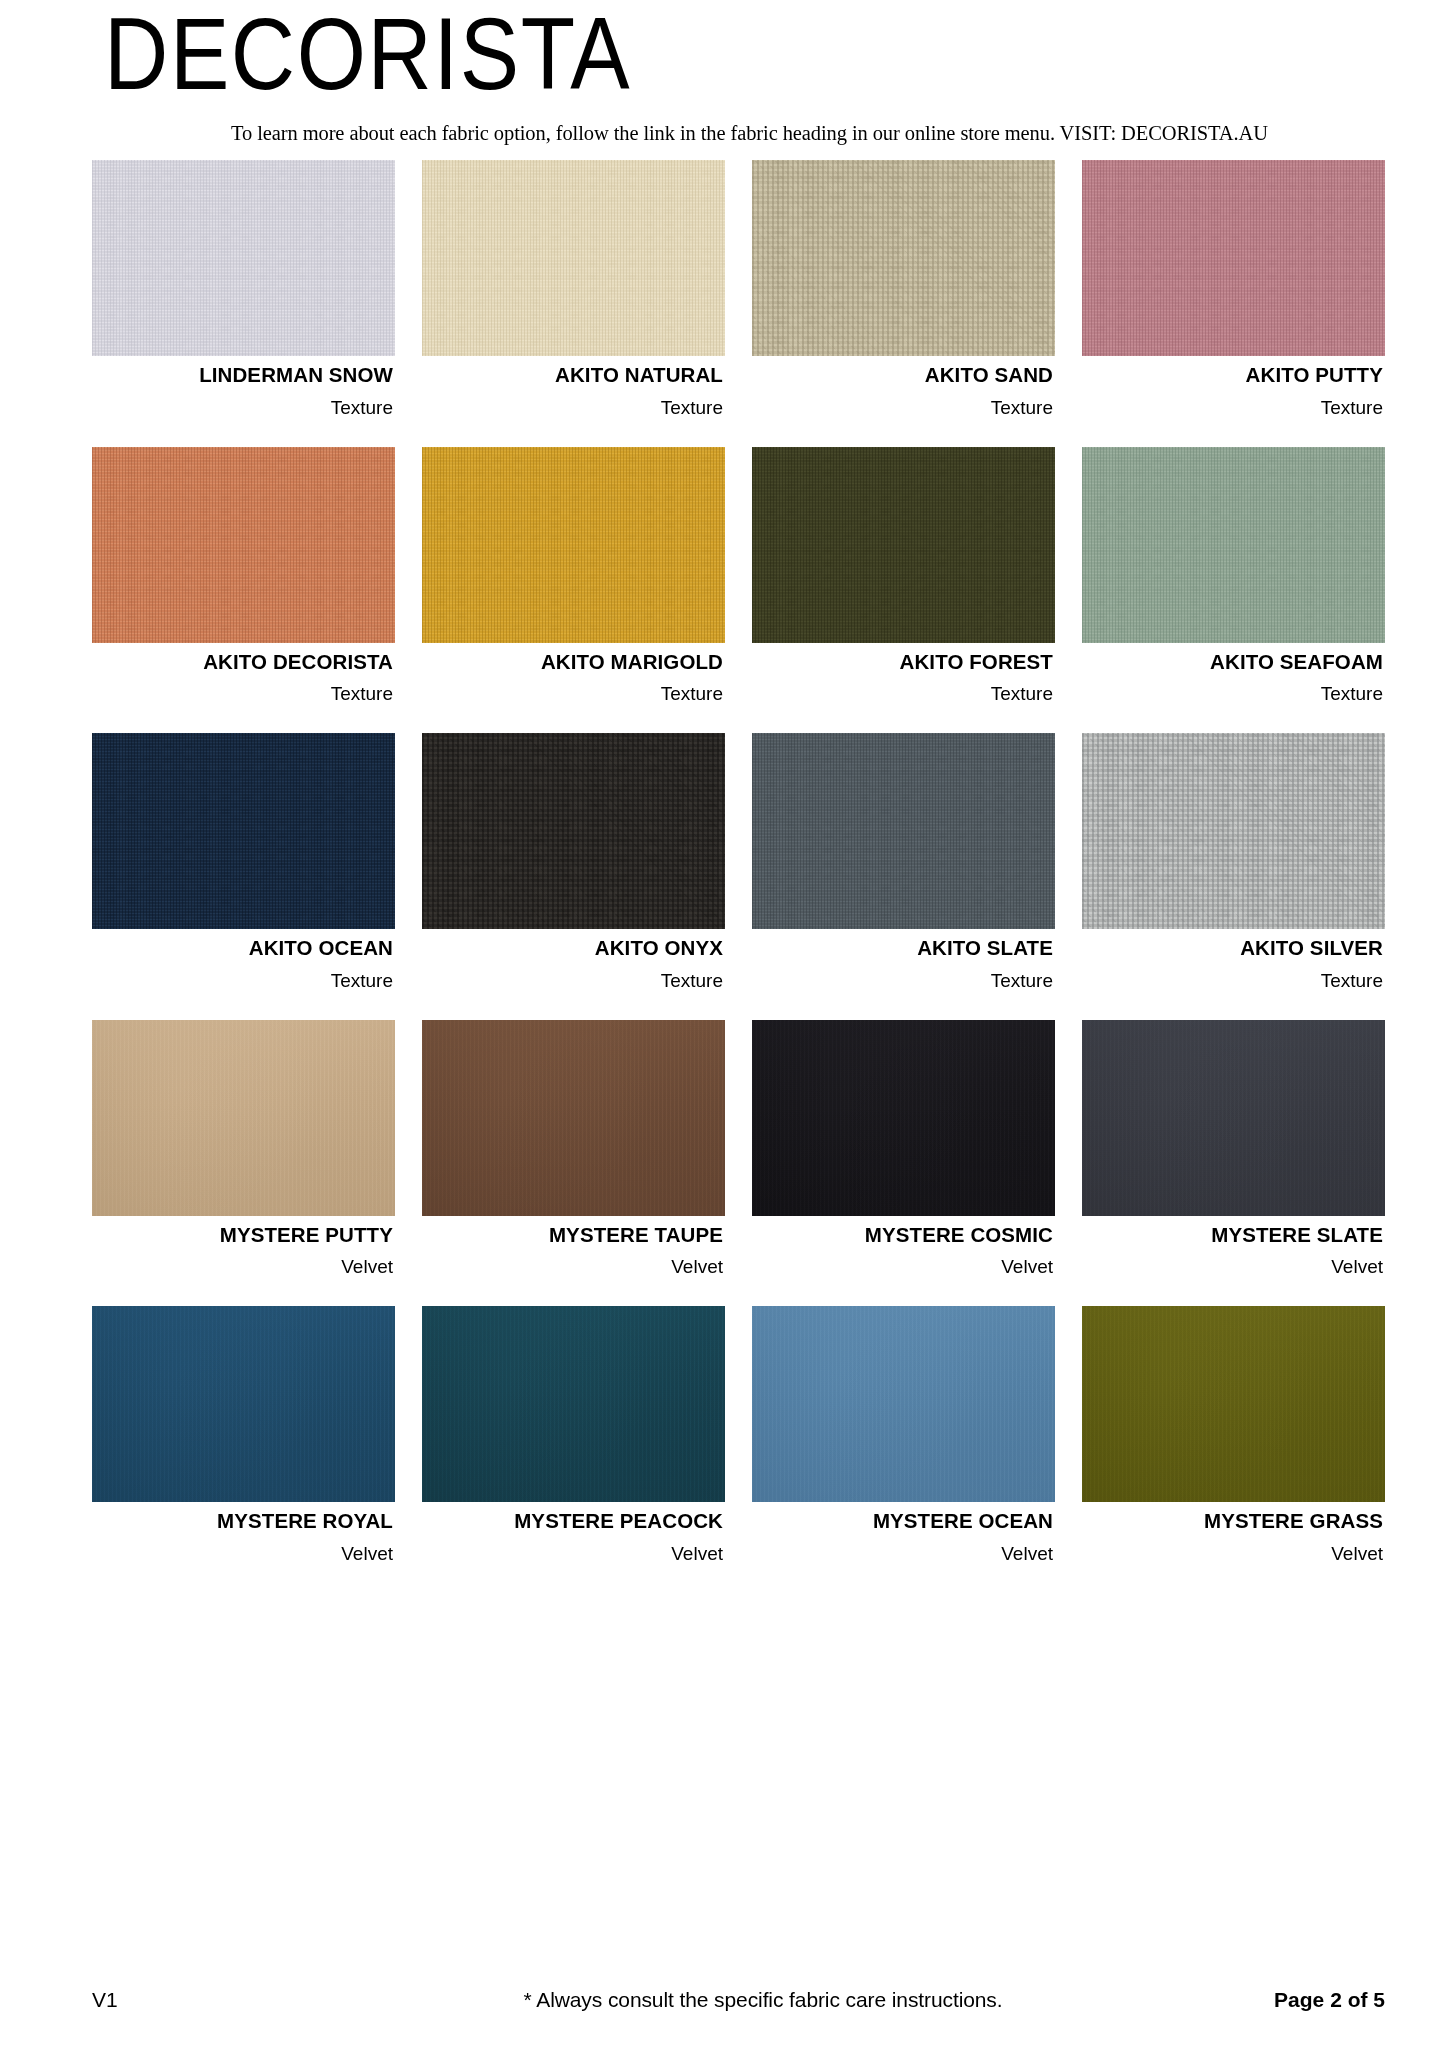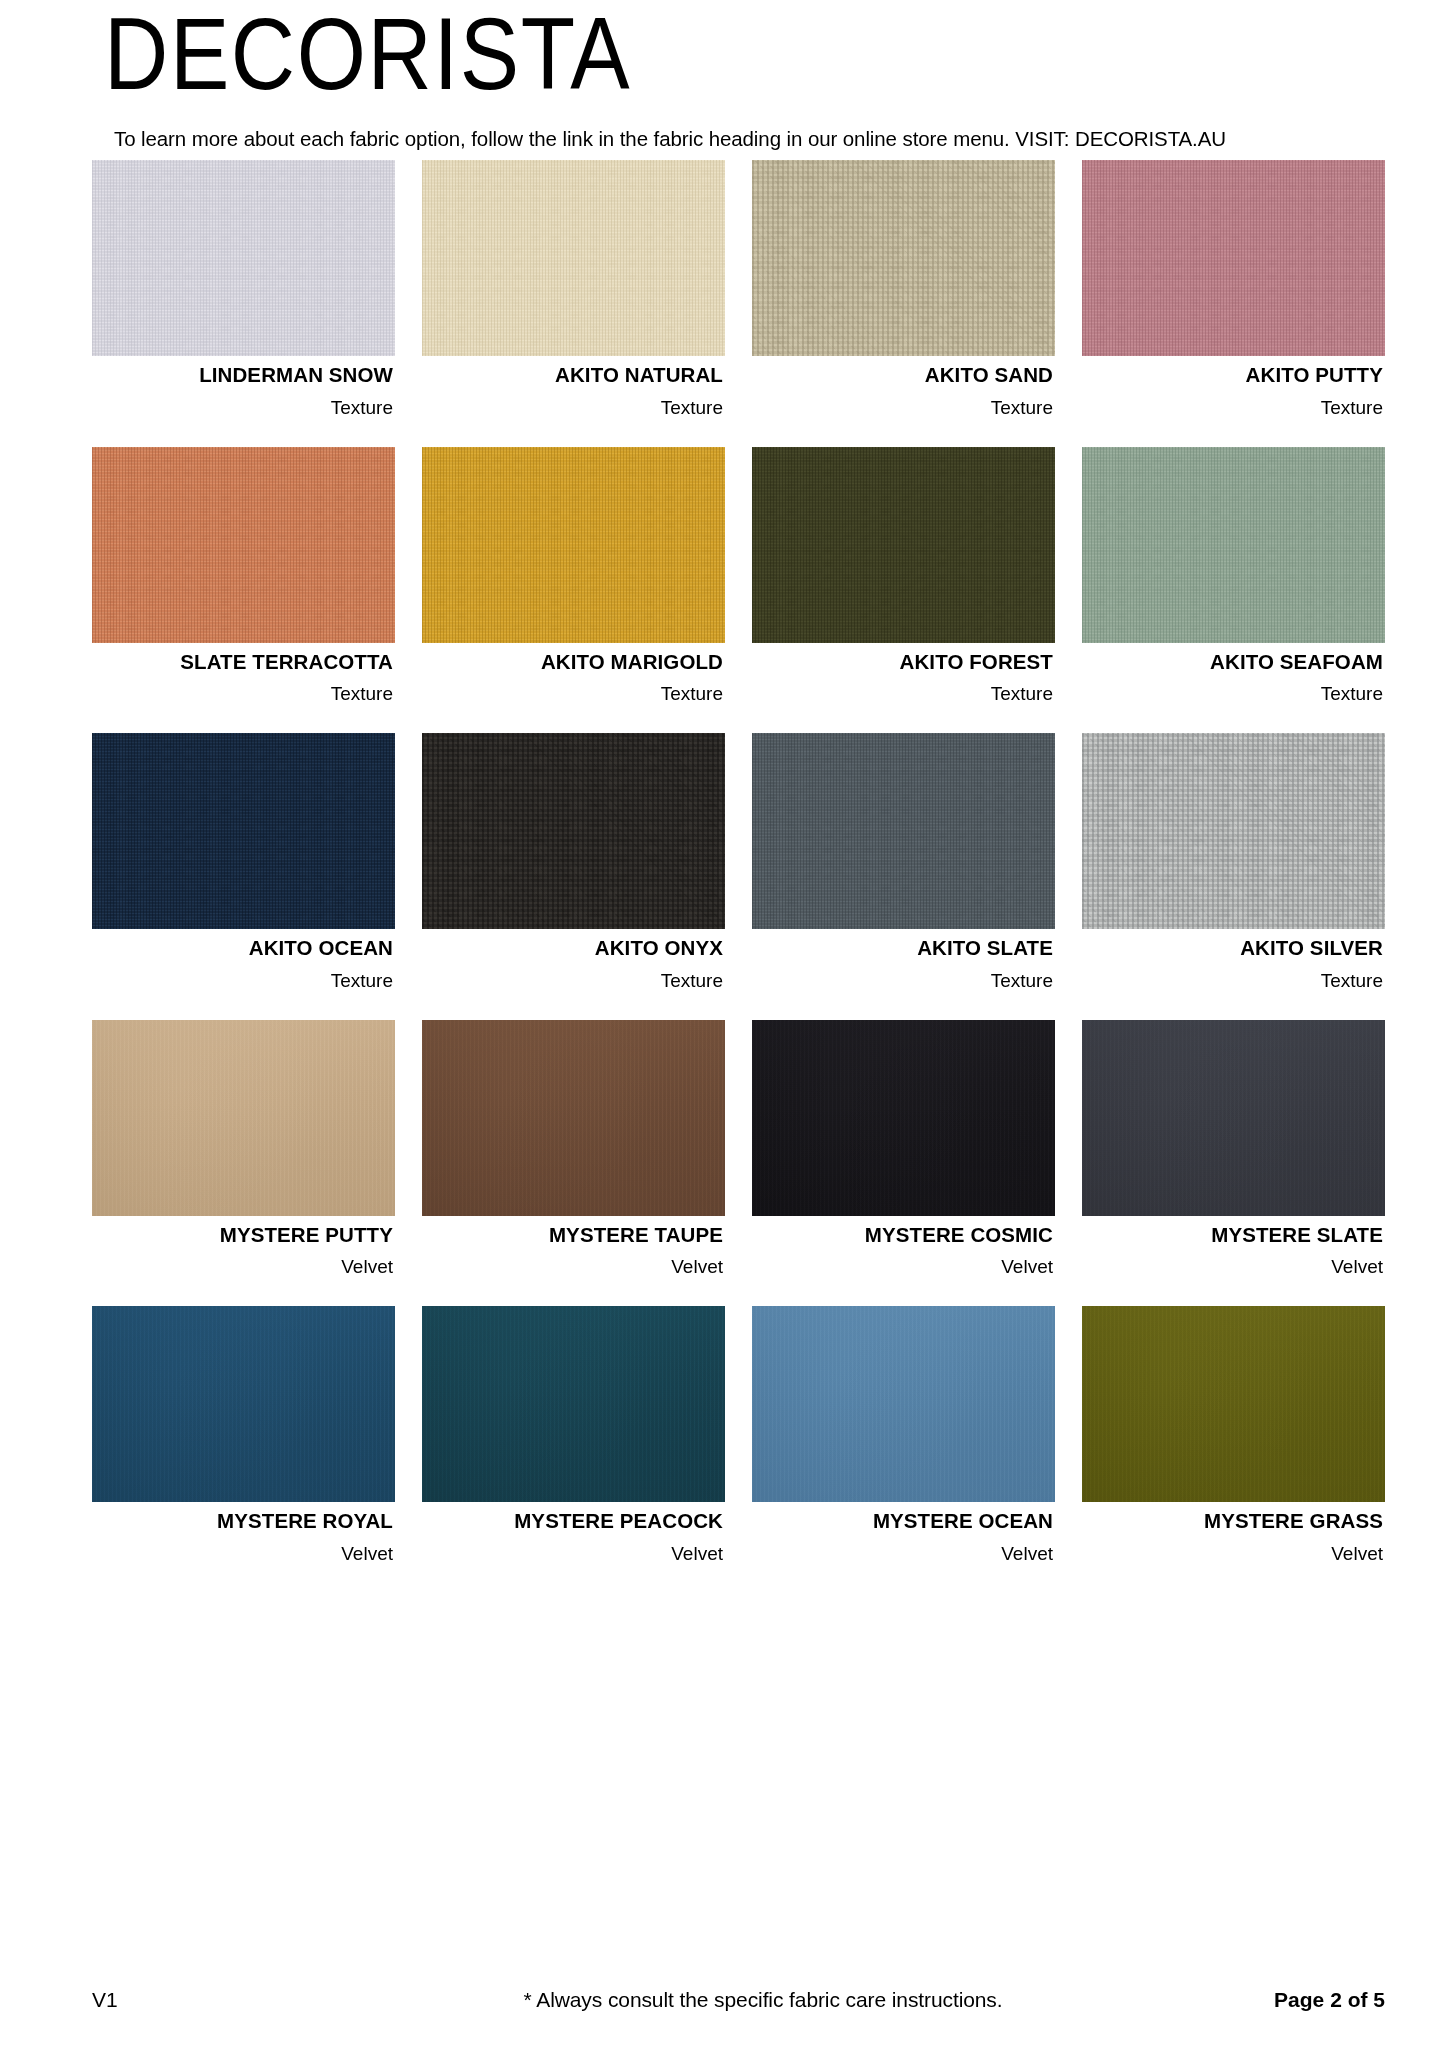--- a/index.html
+++ b/index.html
@@ -51,28 +51,29 @@
     font-family: "Liberation Sans", sans-serif;
     font-size: 37px;
     font-weight: 700;
     letter-spacing: 0.3px;
     line-height: 1;
     white-space: nowrap;
     padding-bottom: 14px;
     padding-right: 18px;
   }
   .subtitle {
-    text-align: left;
+    text-align: center;
     font-size: 20.5px;
     font-weight: 400;
     letter-spacing: -0.1px;
     line-height: 1.1;
     white-space: nowrap;
-    margin-top: 16px;
+    margin-top: 10px;
     padding-left: 10px;
+    font-family: Liberation Serif, serif;
   }
 
   
   .grid {
     padding: 8px 60px 0 92px;
     box-sizing: border-box;
     display: grid;
     grid-template-columns: repeat(4, 1fr);
     column-gap: 27px;
     row-gap: 0px;
@@ -197,21 +198,21 @@
         <div class="cap">
           <div class="cap-name">AKITO PUTTY</div>
           <div class="cap-type">Texture</div>
         </div>
       </div>
       <div class="cell">
         <div class="swatch" style="background-color: rgb(207, 125, 86);">
           <div class="tex" style="background-image: repeating-linear-gradient(90deg, rgba(169, 95, 61, 0.55) 0px, rgba(169, 95, 61, 0.55) 1px, rgba(255, 255, 255, 0) 1px, rgba(255, 255, 255, 0) 3px), repeating-linear-gradient(0deg, rgba(224, 154, 116, 0.55) 0px, rgba(224, 154, 116, 0.55) 1px, rgba(255, 255, 255, 0) 1px, rgba(255, 255, 255, 0) 3px), repeating-linear-gradient(0deg, rgba(169, 95, 61, 0.3) 0px, rgba(169, 95, 61, 0.3) 1px, rgba(255, 255, 255, 0) 1px, rgba(255, 255, 255, 0) 6px), radial-gradient(at 25% 30%, rgba(224, 154, 116, 0.2) 0%, rgba(255, 255, 255, 0) 40%), radial-gradient(at 70% 68%, rgba(169, 95, 61, 0.2) 0%, rgba(255, 255, 255, 0) 42%); background-size: auto, auto, auto, 23px 15px, 19px 13px; background-position: 0px 0px, 0px 0px, 0px 0px, 0px 0px, 6px 4px;"></div>
         </div>
         <div class="cap">
-          <div class="cap-name">SLATE TERRACOTTA</div>
+          <div class="cap-name">AKITO DECORISTA</div>
           <div class="cap-type">Texture</div>
         </div>
       </div>
       <div class="cell">
         <div class="swatch" style="background-color: rgb(210, 160, 41);">
           <div class="tex" style="background-image: repeating-linear-gradient(90deg, rgba(169, 125, 22, 0.55) 0px, rgba(169, 125, 22, 0.55) 1px, rgba(255, 255, 255, 0) 1px, rgba(255, 255, 255, 0) 3px), repeating-linear-gradient(0deg, rgba(227, 182, 68, 0.55) 0px, rgba(227, 182, 68, 0.55) 1px, rgba(255, 255, 255, 0) 1px, rgba(255, 255, 255, 0) 3px), repeating-linear-gradient(0deg, rgba(169, 125, 22, 0.3) 0px, rgba(169, 125, 22, 0.3) 1px, rgba(255, 255, 255, 0) 1px, rgba(255, 255, 255, 0) 6px), radial-gradient(at 25% 30%, rgba(227, 182, 68, 0.2) 0%, rgba(255, 255, 255, 0) 40%), radial-gradient(at 70% 68%, rgba(169, 125, 22, 0.2) 0%, rgba(255, 255, 255, 0) 42%); background-size: auto, auto, auto, 23px 15px, 19px 13px; background-position: 0px 0px, 0px 0px, 0px 0px, 0px 0px, 6px 4px;"></div>
         </div>
         <div class="cap">
           <div class="cap-name">AKITO MARIGOLD</div>
           <div class="cap-type">Texture</div>

